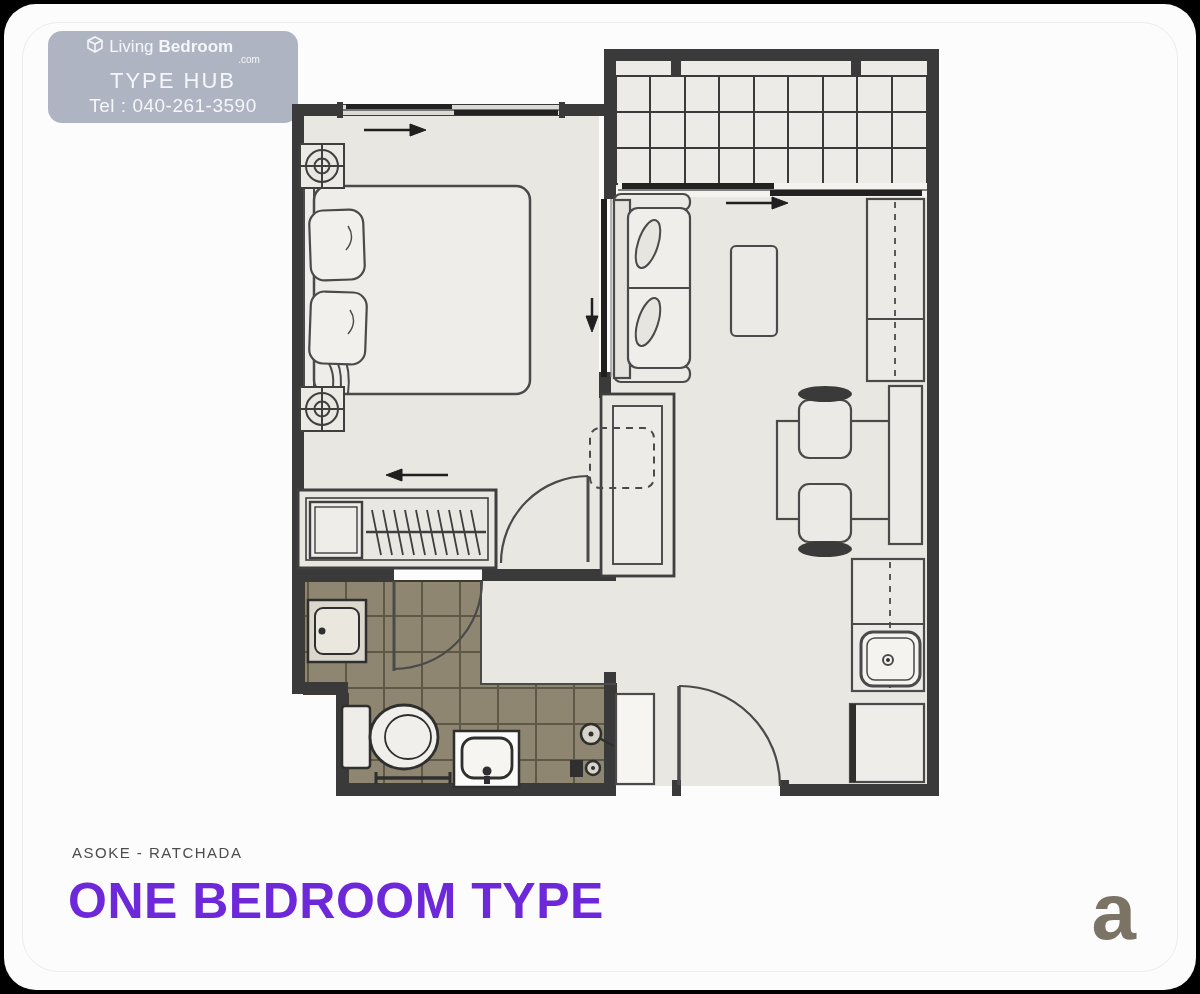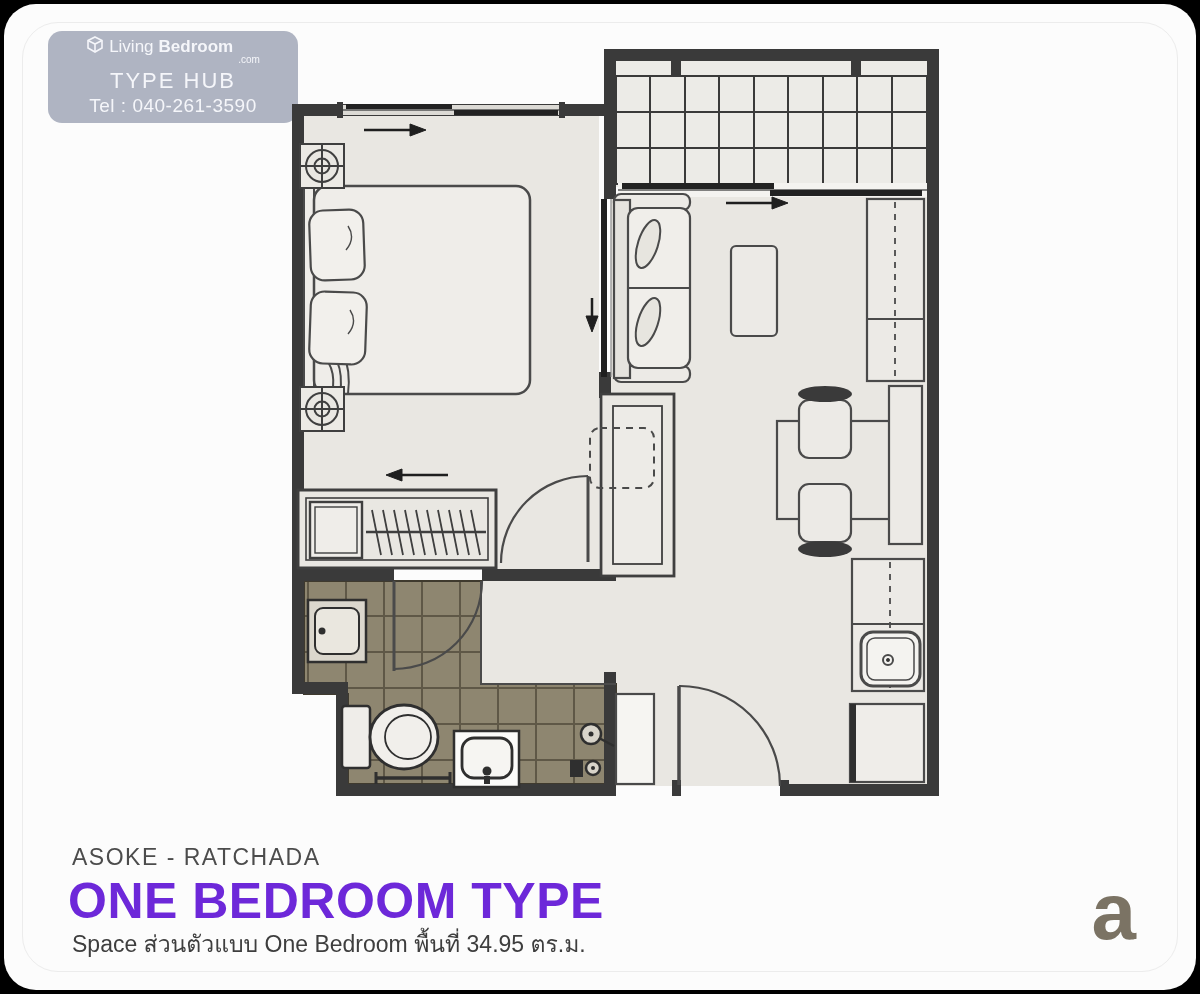--- a/index.html
+++ b/index.html
@@ -25,21 +25,21 @@
   .badge .row1{font-size:17px;display:flex;align-items:flex-start;gap:5px;}
   .badge .row1 .w1{font-weight:300;}
   .badge .row1 .w2{font-weight:700;}
   .badge .row1 .tld{font-size:10px;align-self:flex-start;margin-top:18px;}
   .badge .row2{font-size:22px;letter-spacing:2px;font-weight:400;}
   .badge .row3{font-size:19px;font-weight:300;letter-spacing:.5px;}
   
   svg.plan{position:absolute;left:270px;top:30px;width:680px;height:780px;}
   
   .location{
-    position:absolute;left:68px;top:840px;font-size:23px;color:#4c4c4c;
+    position:absolute;left:68px;top:840px;font-size:15px;color:#4c4c4c;
     letter-spacing:1.5px;font-weight:500;
   }
   .title{
     position:absolute;left:64px;top:868px;font-size:50px;color:#6d28d9;
     font-weight:800;letter-spacing:.5px;
   }
   .subtitle{
     position:absolute;left:68px;top:922px;font-size:23px;color:#3e3e3e;
     font-weight:500;
   }
@@ -295,18 +295,17 @@
       </g>
       <g>
         <line x1="444" y1="471" x2="398" y2="471" stroke-width="2.5"></line>
         <path d="M398,465 L382,471 L398,477 Z"></path>
       </g>
     </g>
   </svg>
 
   <div class="location">ASOKE - RATCHADA</div>
   <div class="title">ONE BEDROOM TYPE</div>
-  <div class="subtitle">Space  ส่วนตัวแบบ One Bedroom พื้นที่ 34.95 ตร.ม.</div>
 
   <div class="brand-logo">
     <span class="a-word">a</span>
   </div>
 </div>
 
 </body></html>

